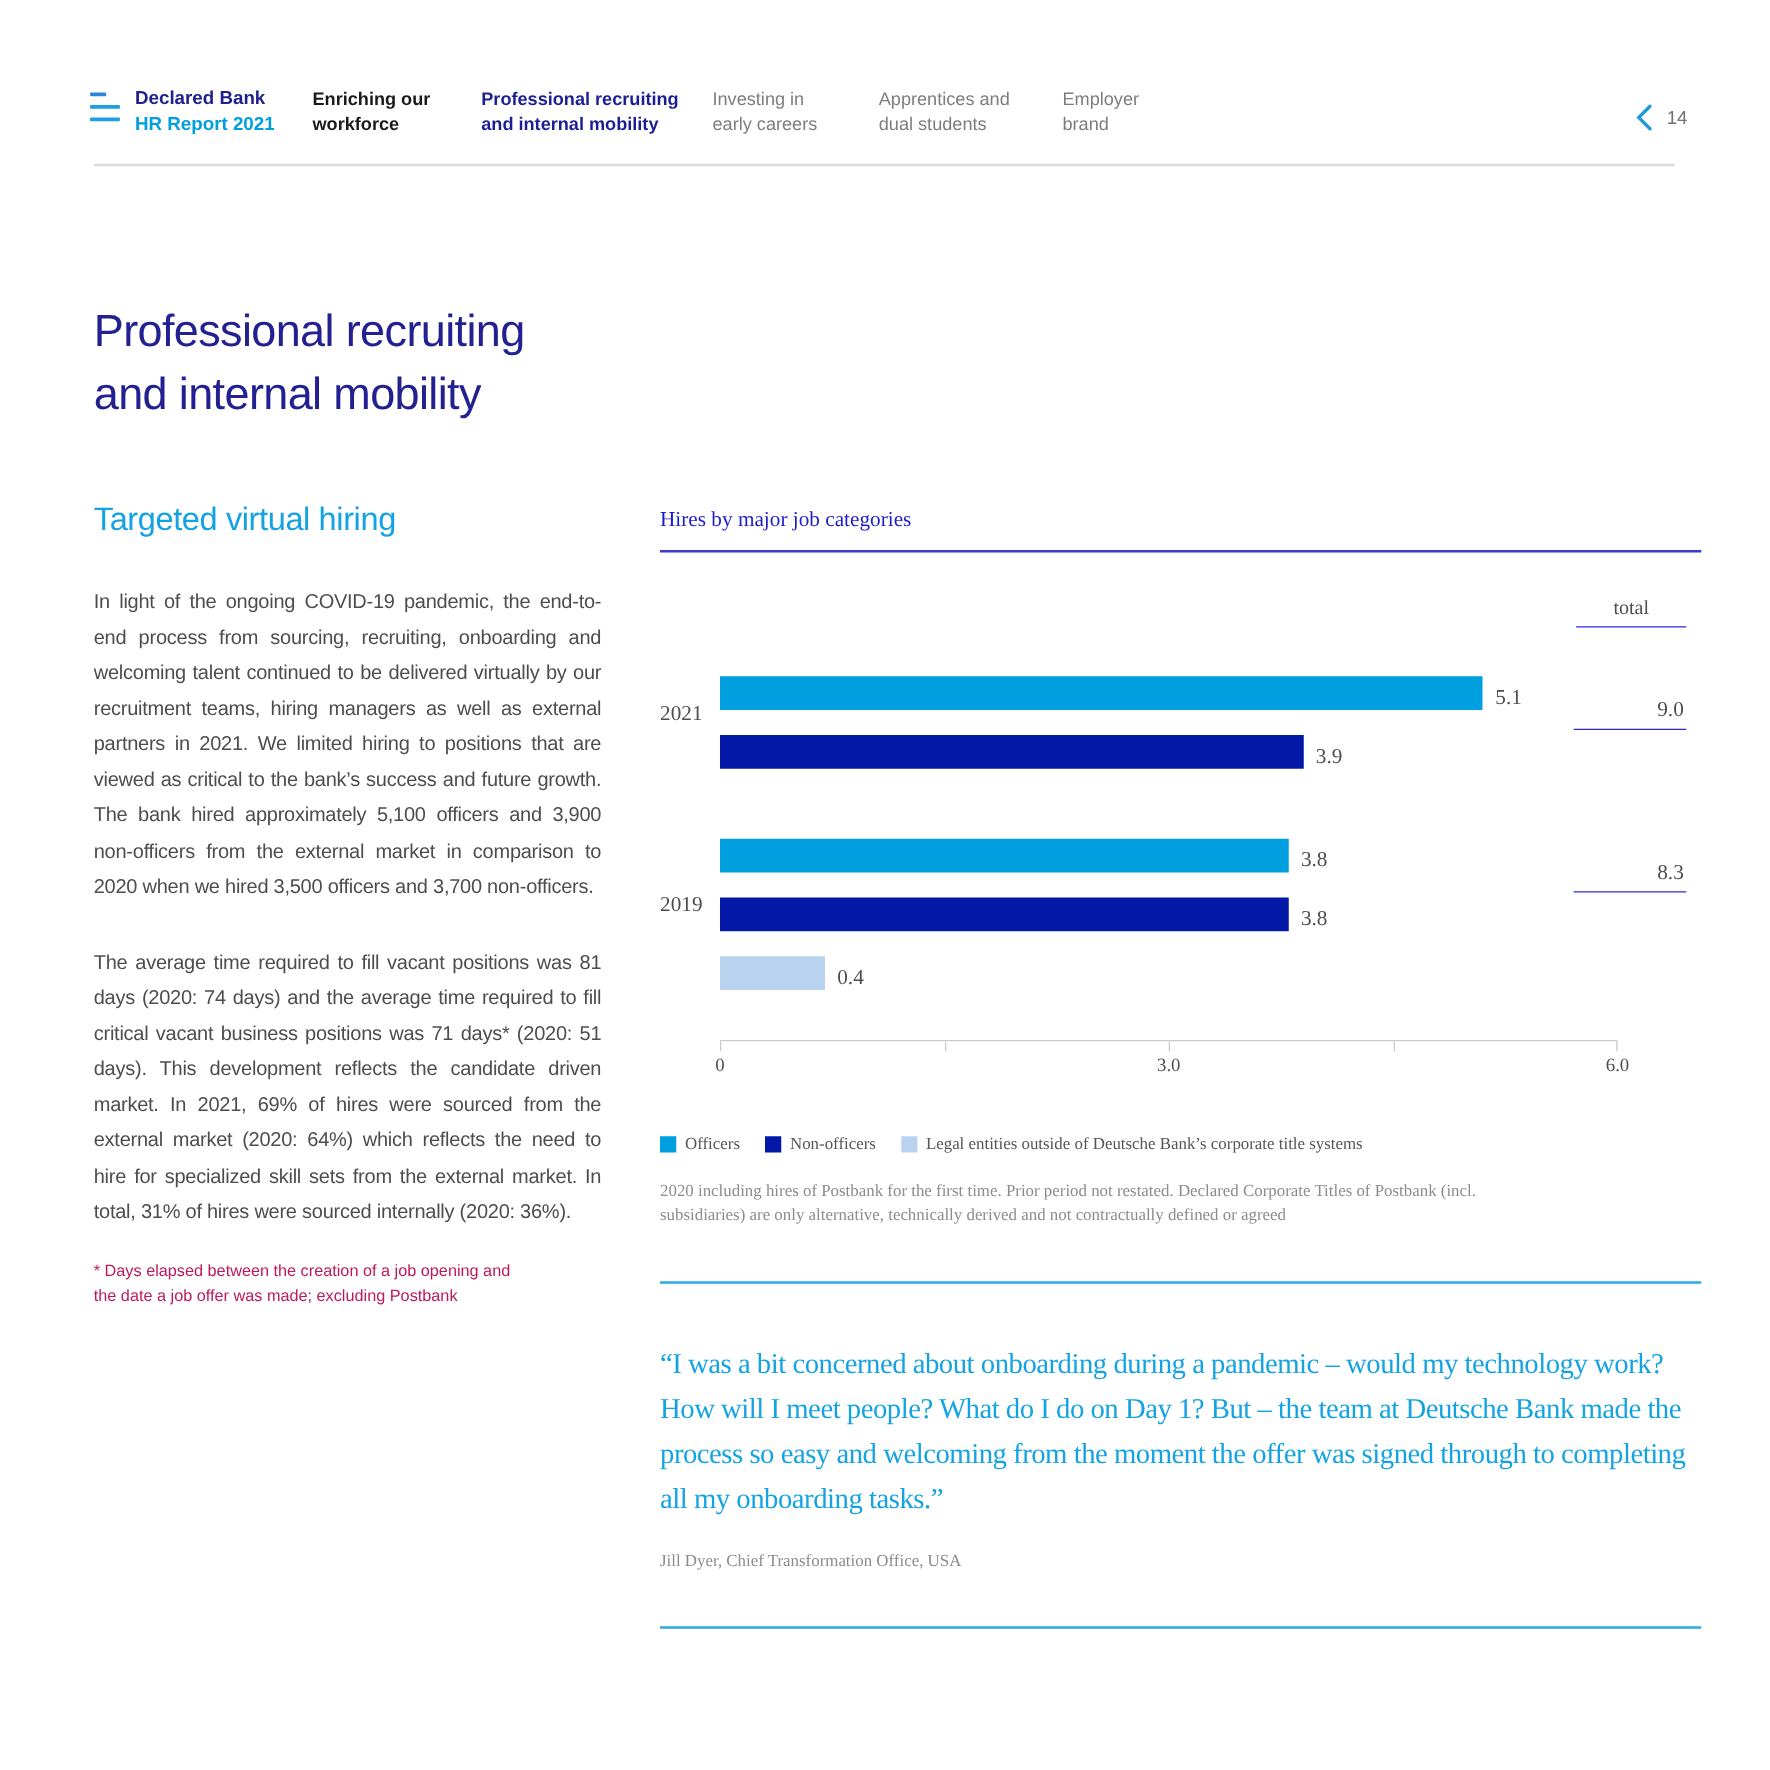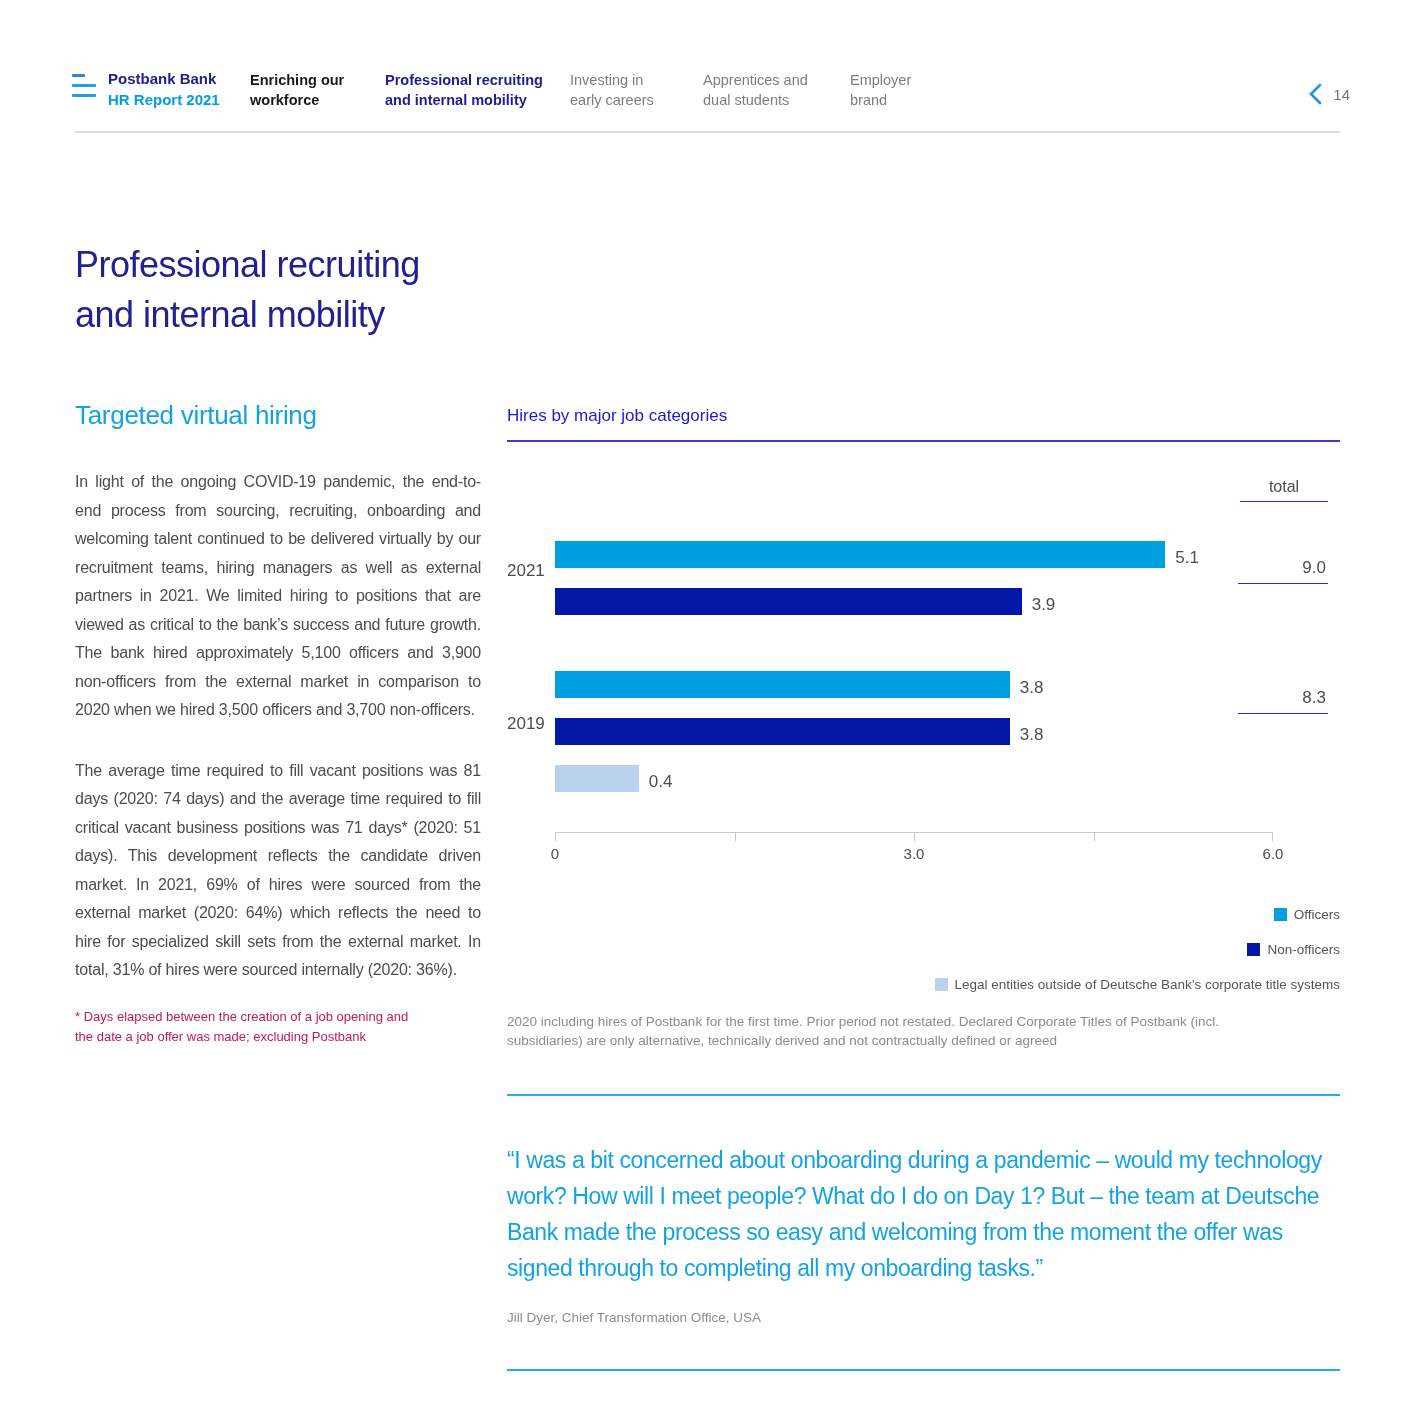--- a/index.html
+++ b/index.html
@@ -27,21 +27,21 @@
   .pager{position:absolute;top:82px;right:66px;display:flex;align-items:center;gap:10px;}
   .page-num{color:#737373;font-size:15px;}
   
   .left-col{position:absolute;left:75px;top:240px;width:406px;}
   .page-title{font-size:36px;line-height:50px;letter-spacing:-0.5px;font-weight:500;color:#232192;white-space:pre-line;margin:0;}
   .section-heading{margin:60px 0 0 0;font-size:26px;line-height:30px;letter-spacing:-0.3px;font-weight:500;color:#14a3e2;}
   .body-p{margin:38px 0 0 0;font-size:16px;line-height:28.5px;letter-spacing:-0.2px;text-align:justify;color:#4d4d4d;}
   .body-p + .body-p{margin-top:32px;}
   .footnote-left{margin-top:22px;font-size:13px;line-height:20px;color:#be185d;white-space:pre-line;}
   
-  .right-col{position:absolute;left:507px;top:405px;width:833px;}
+  .right-col{position:absolute;left:528px;top:405px;width:833px;font-family:Liberation Serif, serif;}
   .chart-title{font-size:17px;line-height:22px;font-weight:500;color:#1c1ccd;margin:0;}
   .chart-sub{font-size:13.5px;line-height:18px;color:#6e6e6e;margin-top:2px;}
   .chart-rule{margin-top:13px;height:0;border-top:2px solid #3b3bd0;}
   .total-head-row{position:relative;margin-top:36px;height:24px;}
   .total-head{position:absolute;right:12px;width:88px;text-align:center;font-size:16px;color:#4d4d4d;
     padding-bottom:5px;border-bottom:1.5px solid #2a2ad4;}
   .chart-groups{margin-top:24px;}
   .chart-group{position:relative;padding-left:48px;padding-right:67px;}
   .chart-group + .chart-group{margin-top:41px;}
   .group-label{position:absolute;left:0;top:50%;transform:translateY(-50%);font-size:17px;color:#4d4d4d;}
@@ -50,40 +50,40 @@
   .bar{height:27px;}
   .bar-value{margin-left:10px;font-size:17px;color:#4d4d4d;}
   .total{position:absolute;right:12px;top:30px;width:88px;height:22px;padding-bottom:5px;
     display:flex;align-items:flex-end;justify-content:flex-end;
     font-size:17px;color:#4d4d4d;border-bottom:1.5px solid #2a2ad4;box-sizing:content-box;padding-right:2px;}
   .axis{position:relative;margin:40px 67px 0 48px;height:32px;border-top:1px solid #c9c9c9;}
   .tick{position:absolute;top:0;width:1px;height:8px;background:#c9c9c9;}
   .t0{left:0;} .t25{left:25%;} .t50{left:50%;} .t75{left:75%;} .t100{left:calc(100% - 1px);}
   .axis-label{position:absolute;top:12px;transform:translateX(-50%);font-size:15px;color:#4d4d4d;}
   .al0{left:0;} .al50{left:50%;} .al100{left:100%;}
-  .legend{margin-top:42px;display:flex;align-items:flex-end;gap:20px;flex-direction:column;}
+  .legend{margin-top:42px;display:flex;align-items:flex-start;gap:20px;}
   .legend-item{display:flex;align-items:center;gap:7px;}
   .legend-swatch{width:13px;height:13px;flex:0 0 auto;}
   .legend-label{font-size:13.5px;color:#555555;}
   .chart-footnote{margin-top:20px;font-size:13.5px;line-height:19px;color:#8c8c8c;white-space:pre-line;}
   .cyan-rule{margin-top:44px;height:0;border-top:2px solid #29abe3;}
   .quote{margin:46px 0 0 0;font-size:23px;line-height:36px;letter-spacing:-0.4px;color:#14a3e2;}
   .attribution{margin-top:24px;font-size:13.5px;color:#8c8c8c;}
 </style>
 </head>
 <body>
 
 <div class="header">
   <div class="menu-icon">
     <span class="l l1"></span>
       <span class="l l2"></span>
       <span class="l l3"></span>
   </div>
   <div class="brand">
-    <div class="b1">Postbank Bank</div>
+    <div class="b1">Declared Bank</div>
     <div class="b2">HR Report 2021</div>
   </div>
   <div class="nav-item black pos-n1">Enriching our
 workforce</div>
   <div class="nav-item active pos-n2">Professional recruiting
 and internal mobility</div>
   <div class="nav-item pos-n3">Investing in
 early careers</div>
   <div class="nav-item pos-n4">Apprentices and
 dual students</div>

